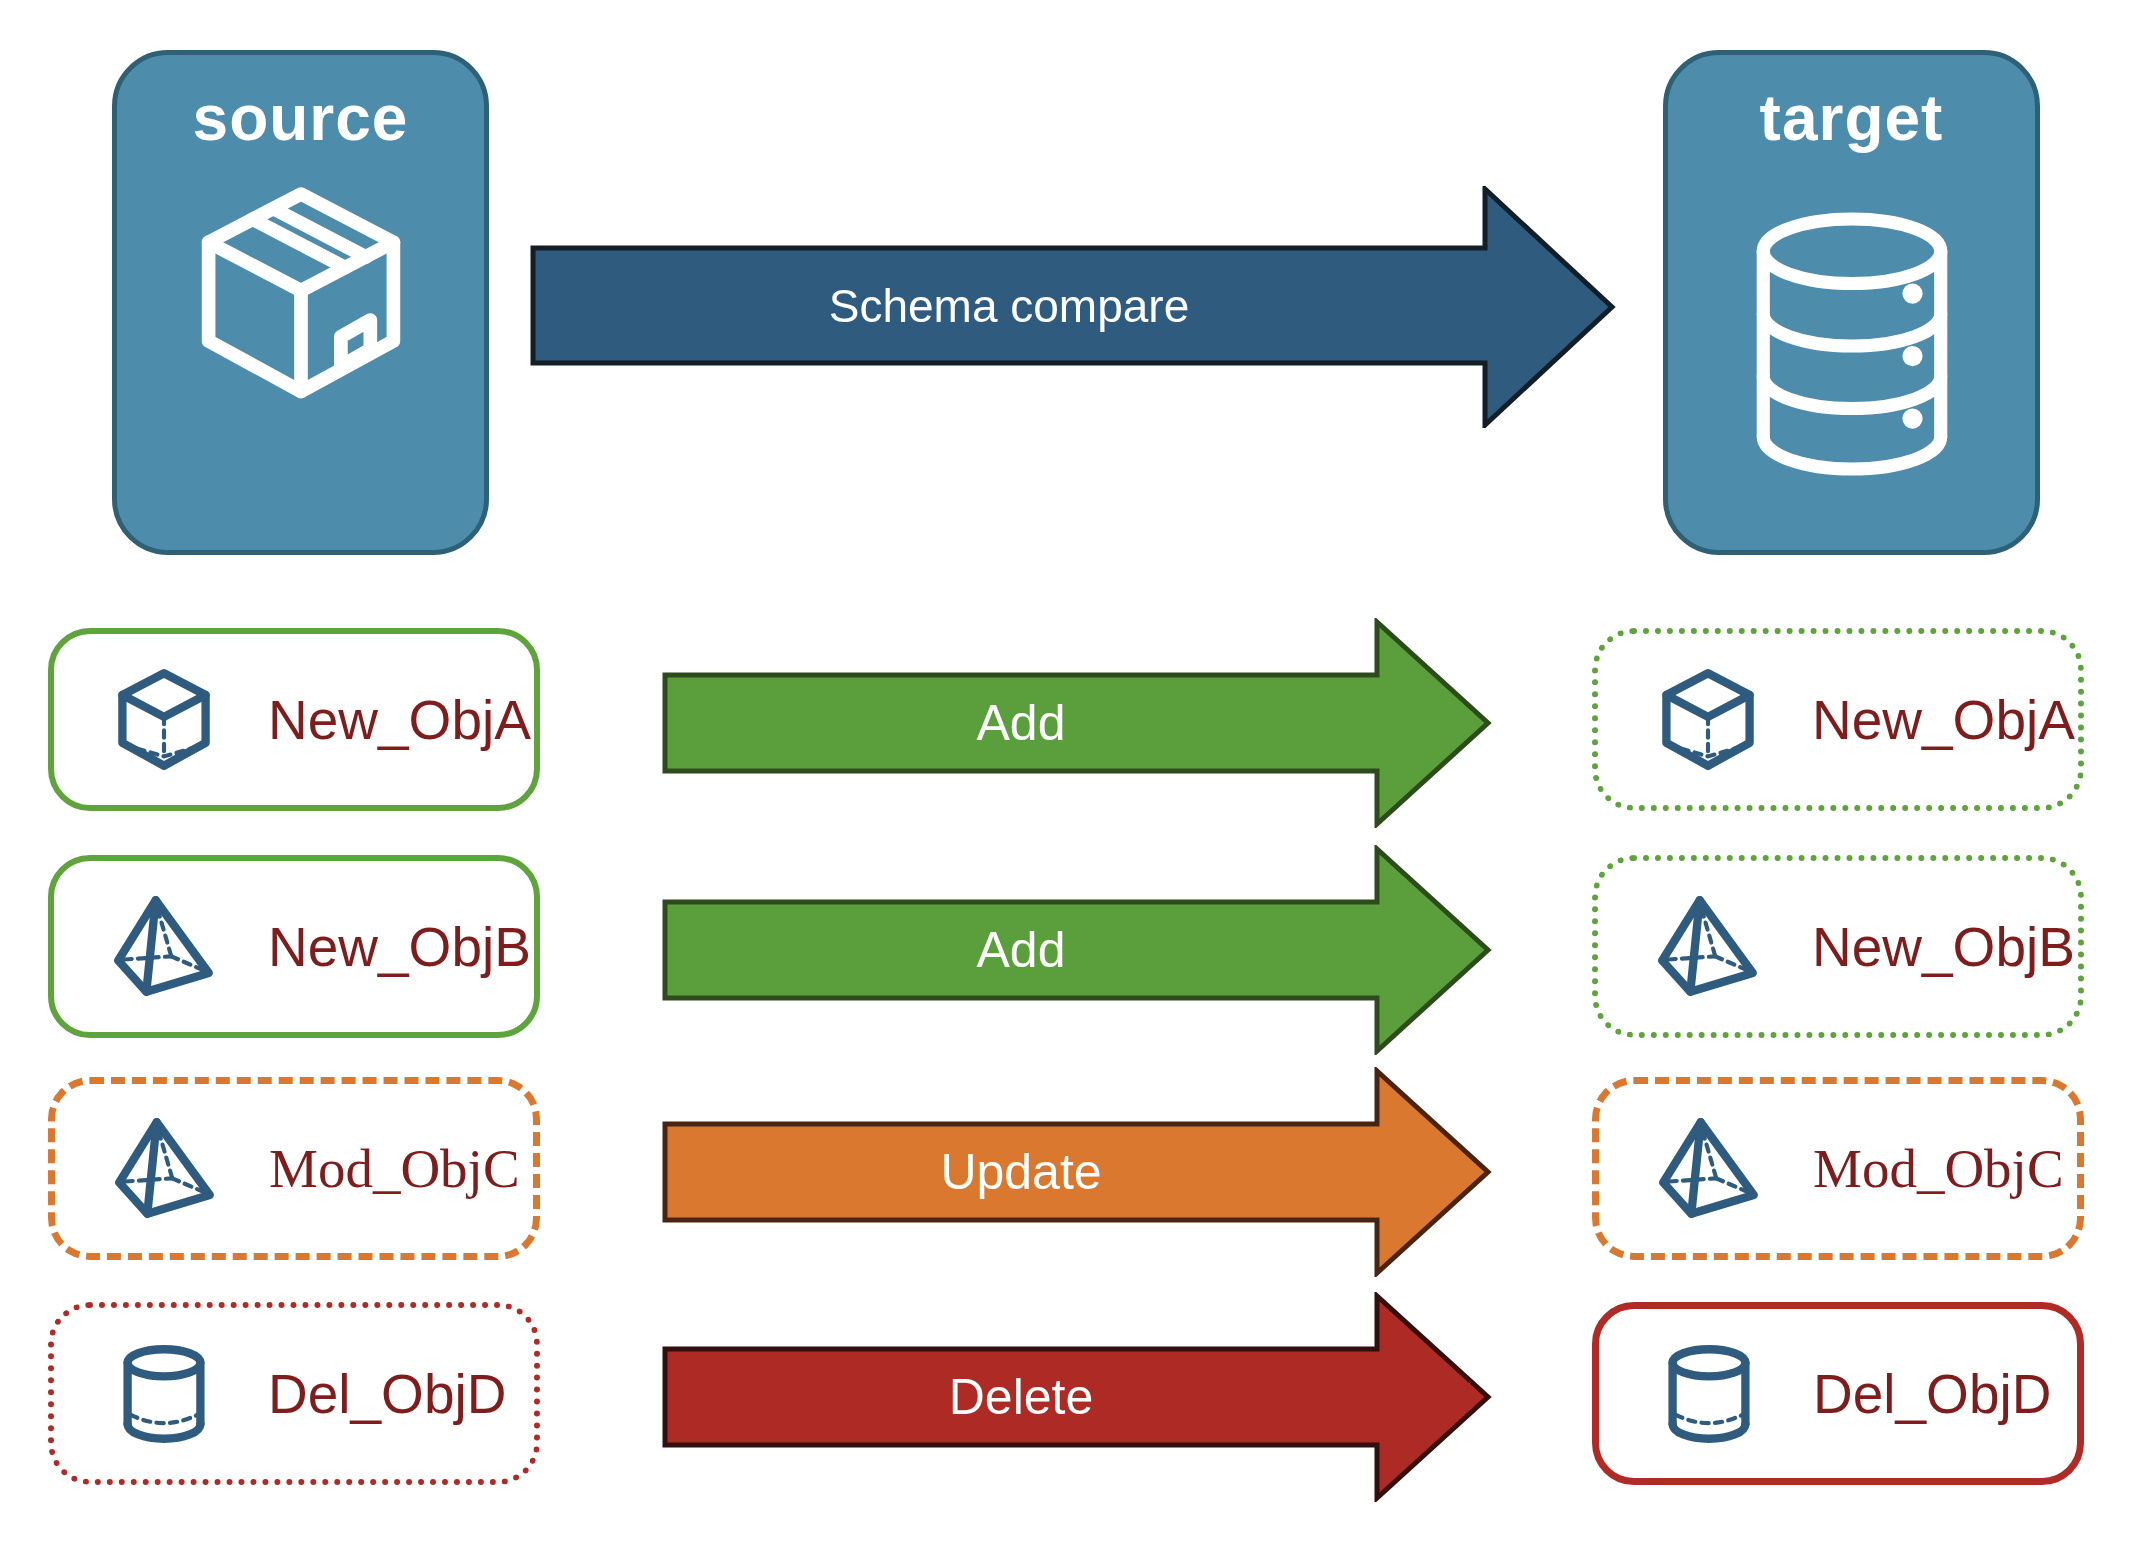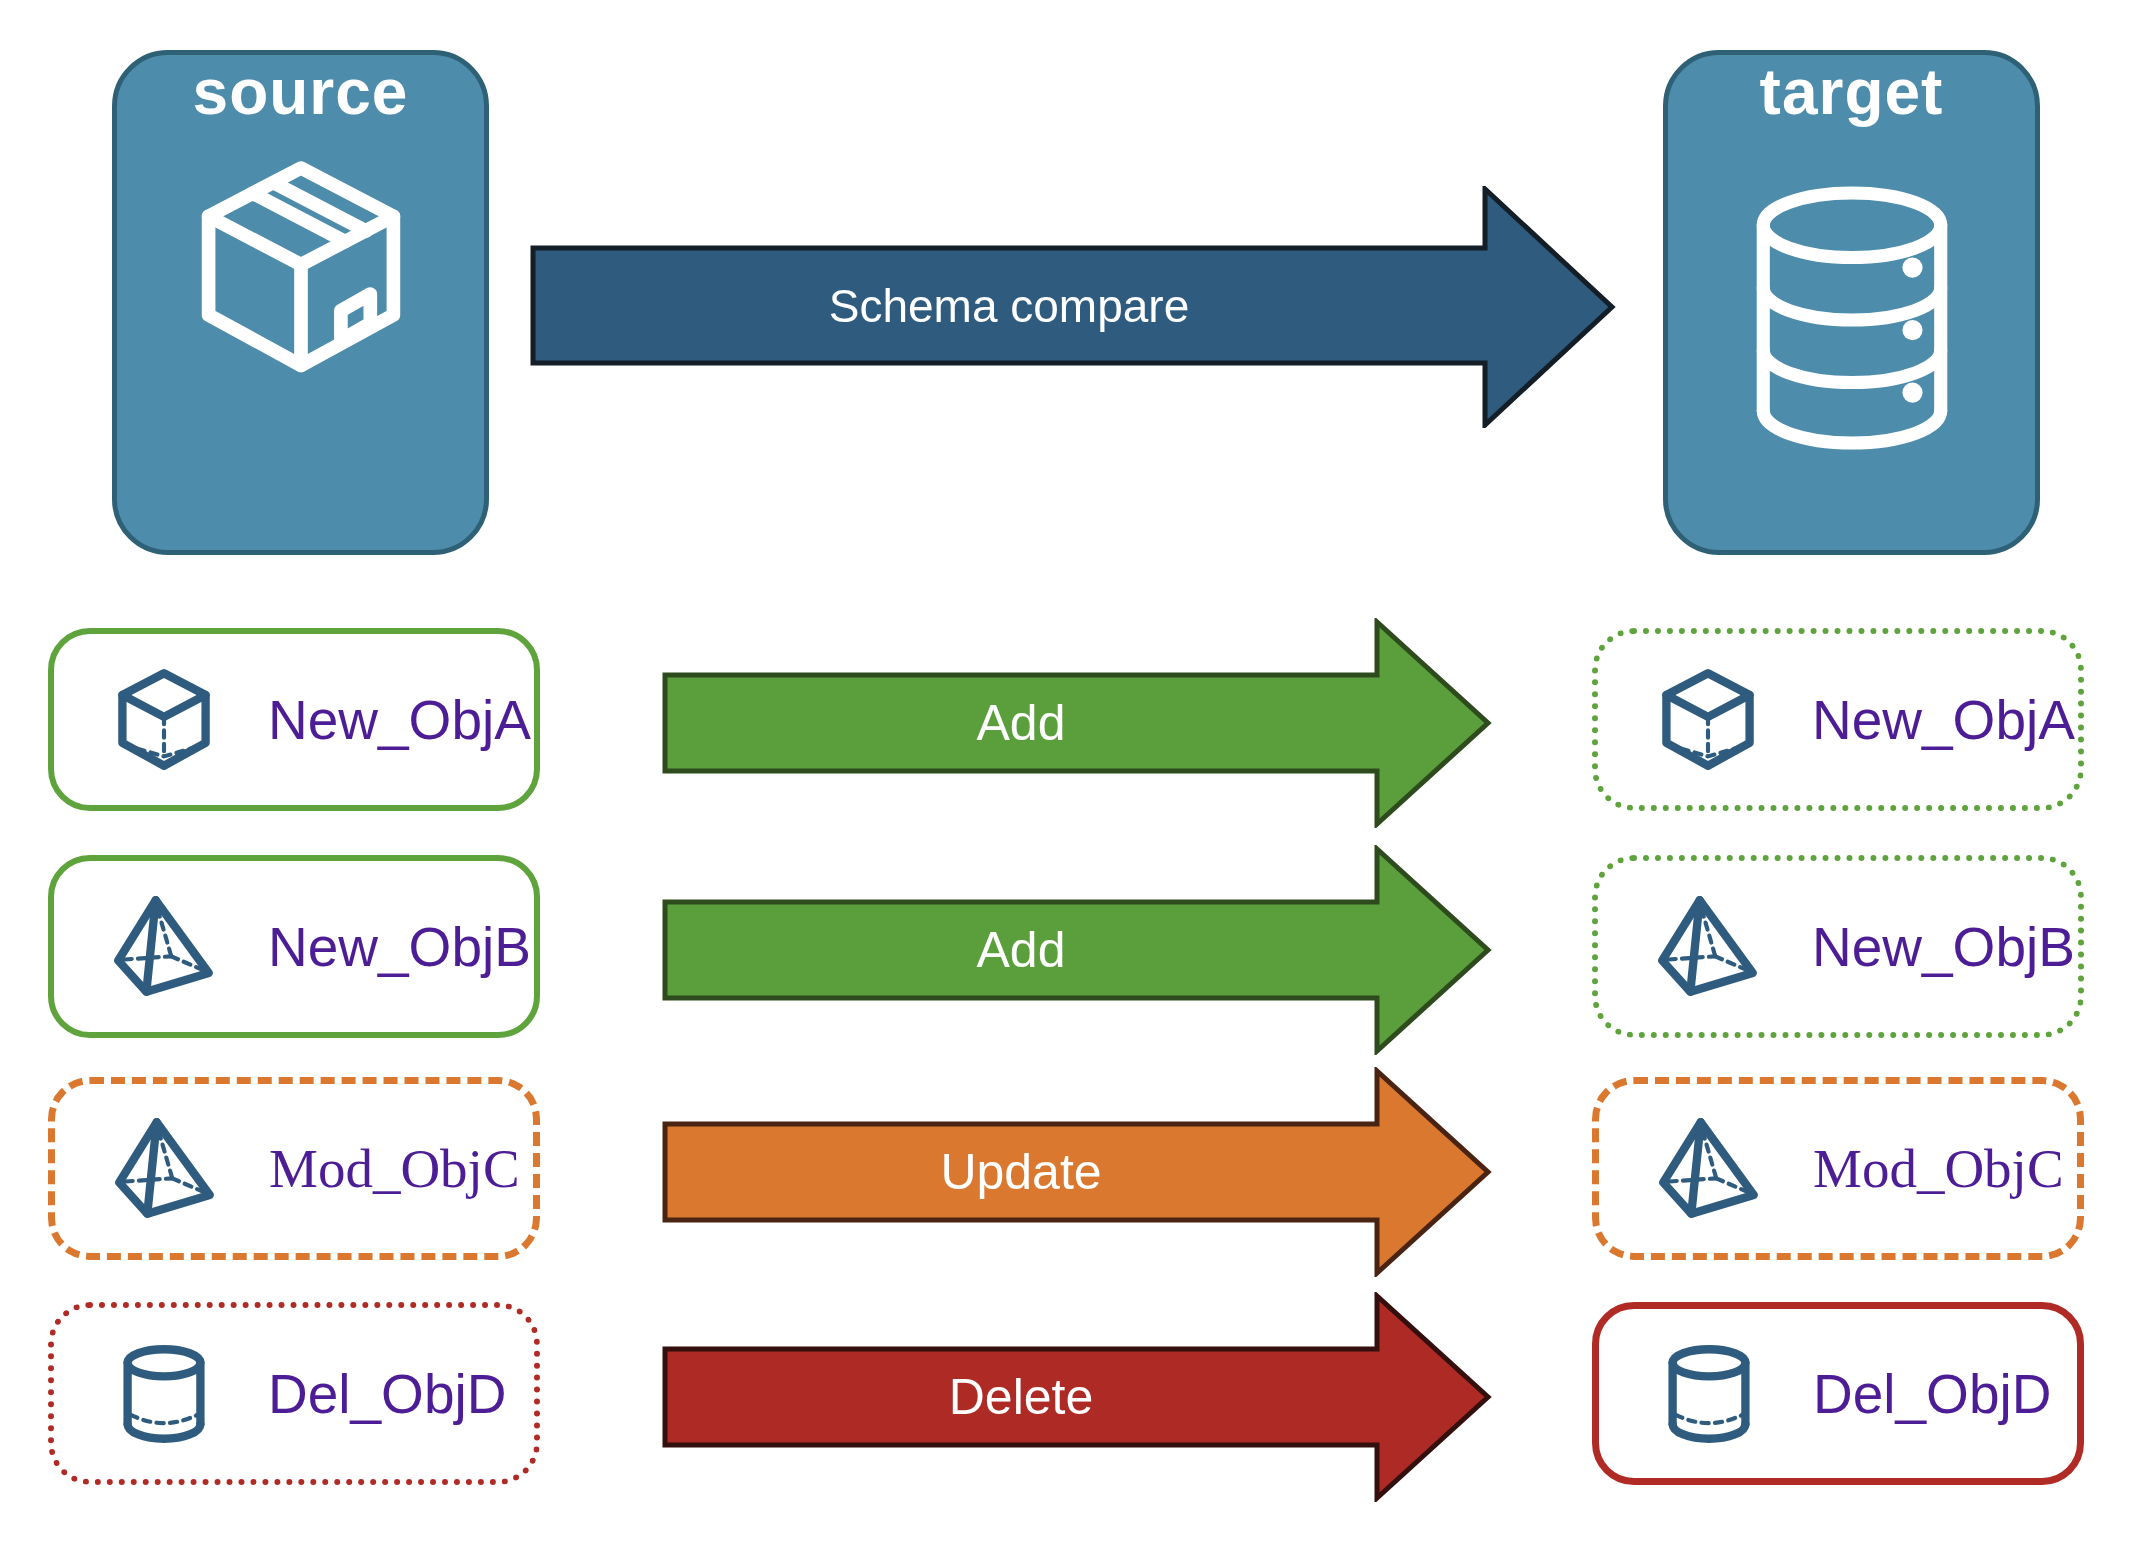--- a/index.html
+++ b/index.html
@@ -9,21 +9,21 @@
   }
   
   .node-card{
     position:absolute;top:50px;width:377px;height:505px;
     background:#4E8CAC;border:5px solid #2E6076;border-radius:56px;
     display:flex;flex-direction:column;align-items:center;box-sizing:border-box;
   }
   .node-card.source{left:112px;}
   .node-card.target{left:1663px;gap:28px;}
   .node-label{
-    color:#ffffff;font-size:64px;font-weight:bold;letter-spacing:1px;
+    margin-top:26px;color:#ffffff;font-size:64px;font-weight:bold;letter-spacing:1px;
   }
   .node-icon{margin-top:18px;}
   
   .arrow-shape{stroke-linejoin:miter;}
   .arrow-shape.navy{fill:#2E5B7E;stroke:#141E27;stroke-width:5;}
   .arrow-shape.green{fill:#5B9E3C;stroke:#2E4B1E;stroke-width:5;}
   .arrow-shape.orange{fill:#D9782E;stroke:#4A2412;stroke-width:5;}
   .arrow-shape.red{fill:#AE2A25;stroke:#330F0D;stroke-width:5;}
   .arrow-text{fill:#ffffff;font-family:"Liberation Sans",sans-serif;text-anchor:middle;}
   #compare-arrow{position:absolute;left:530px;top:186px;}
@@ -35,21 +35,21 @@
     padding-left:58px;
   }
   .obj-box.left{left:48px;}
   .obj-box.right{left:1592px;}
   .b-solid-green{border:6px solid #5FA33C;}
   .b-dot-green{border:6px dotted #5FA33C;}
   .b-dash-orange{border:7px dashed #D9782E;font-family:Liberation Serif, serif;}
   .b-dot-red{border:6px dotted #B12B26;}
   .b-solid-red{border:7px solid #B12B26;}
   .obj-icon{width:104px;height:104px;flex:0 0 auto;}
-  .obj-label{margin-left:52px;font-size:55px;color:#4c1d95;}
+  .obj-label{margin-left:52px;font-size:55px;color:#7f1d1d;}
   .ico-solid{fill:none;stroke:#2E5B7E;stroke-width:8;stroke-linejoin:round;stroke-linecap:round;}
   .ico-dash{fill:none;stroke:#2E5B7E;stroke-width:4;stroke-dasharray:7 6;stroke-linecap:round;}
   .wht{fill:none;stroke:#ffffff;stroke-width:6.5;stroke-linejoin:round;stroke-linecap:round;}
 </style>
 </head>
 <body>
 
 <div id="canvas">
 
   <div class="node-card source">

